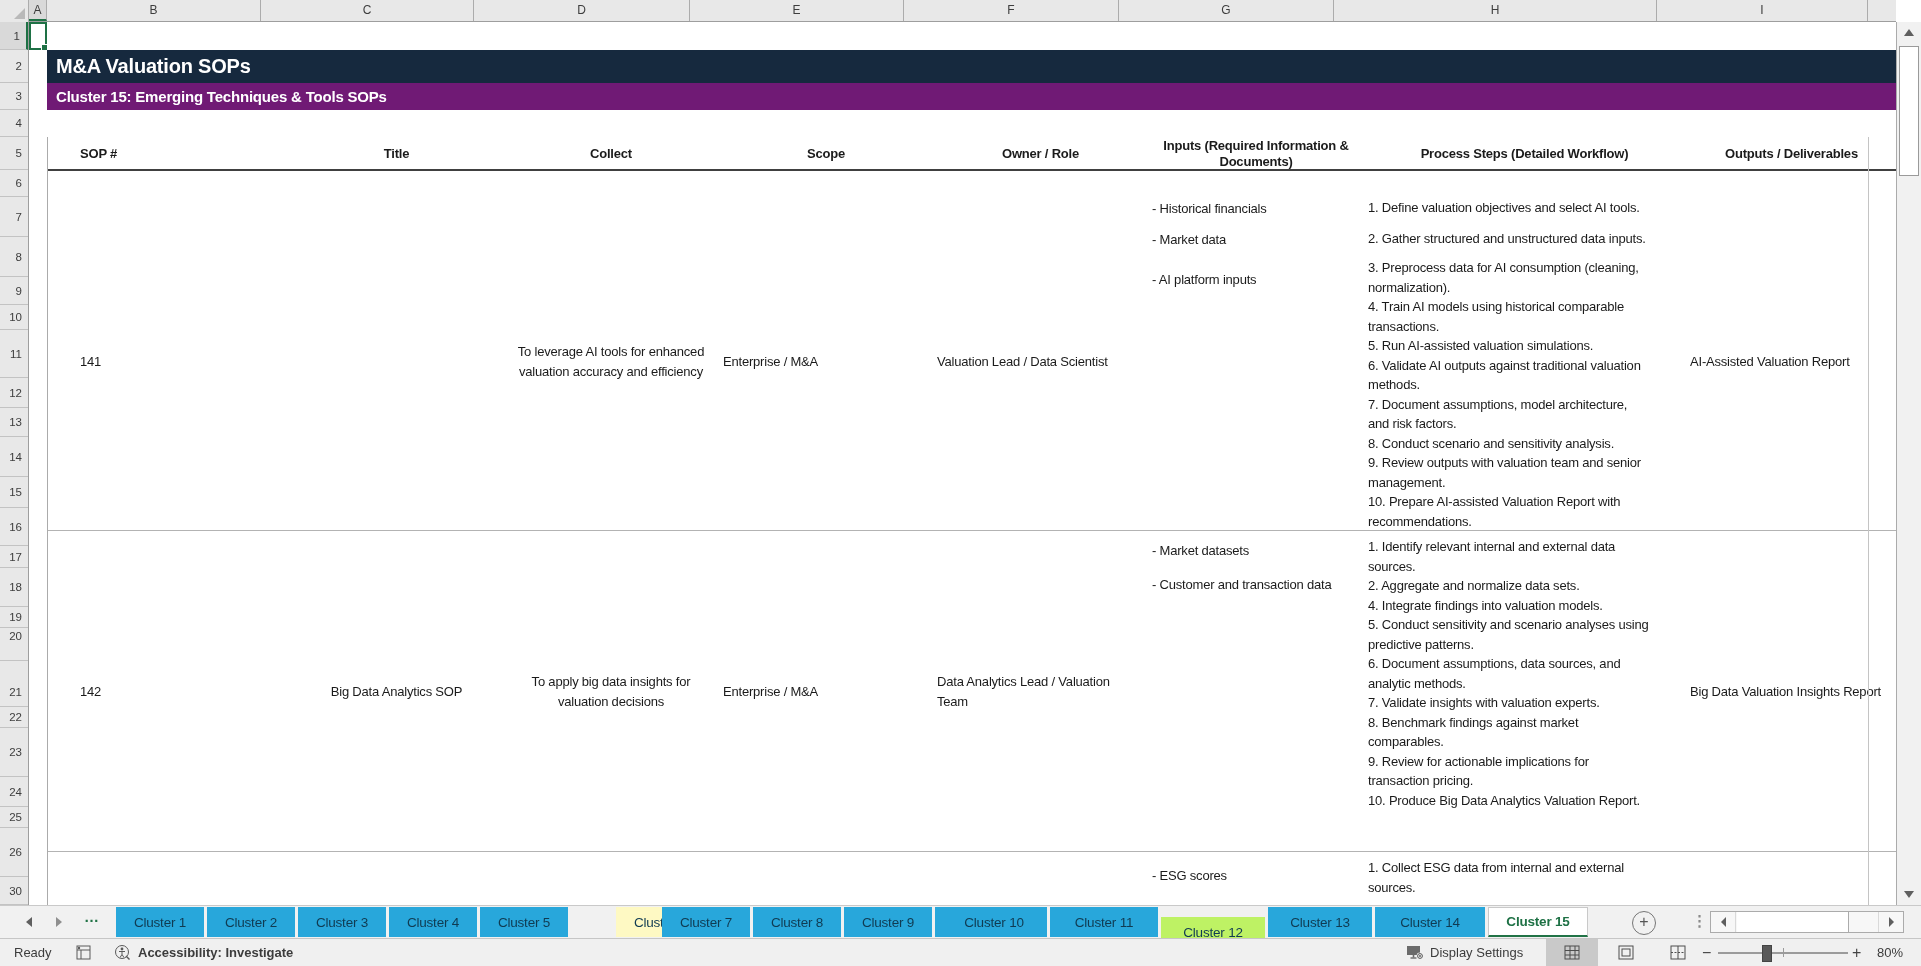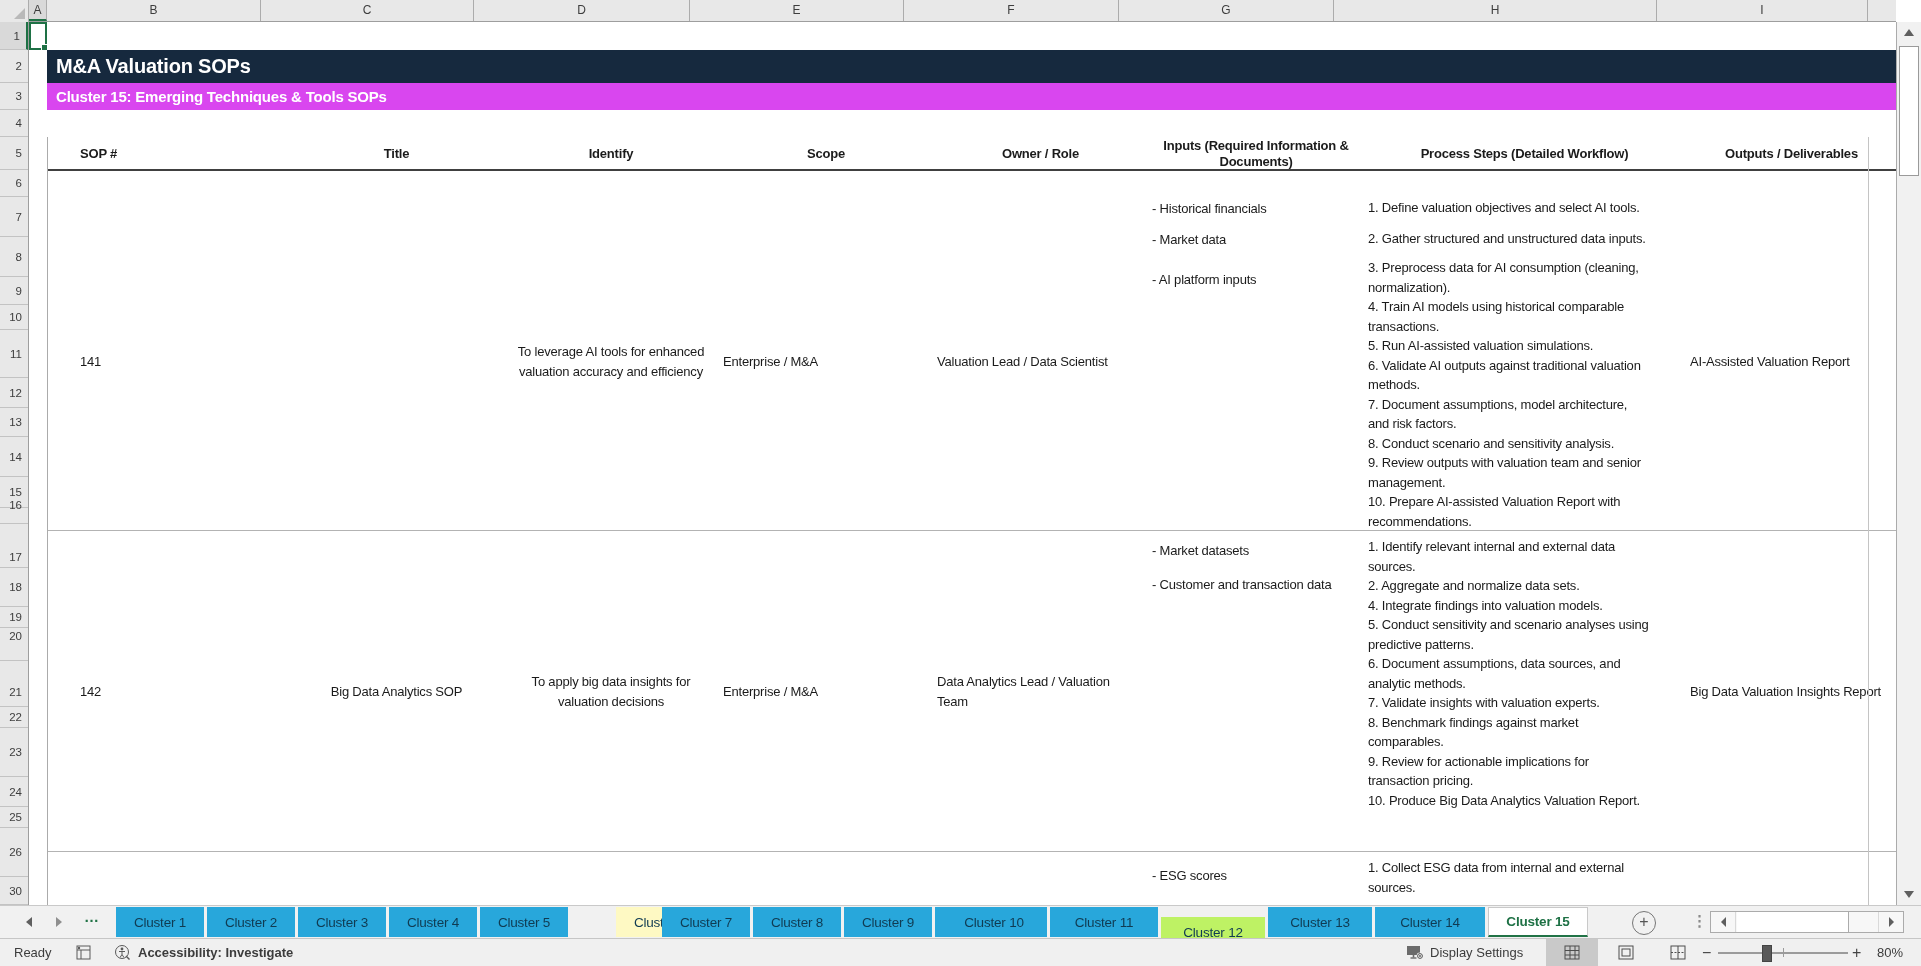--- a/index.html
+++ b/index.html
@@ -120,48 +120,48 @@
       <div class="rowcell" style="top: 148px; height: 27px; line-height: 27px;">6</div>
       <div class="rowcell" style="top: 175px; height: 40px; line-height: 40px;">7</div>
       <div class="rowcell" style="top: 215px; height: 40px; line-height: 40px;">8</div>
       <div class="rowcell" style="top: 255px; height: 28px; line-height: 28px;">9</div>
       <div class="rowcell" style="top: 283px; height: 25px; line-height: 25px;">10</div>
       <div class="rowcell" style="top: 308px; height: 48px; line-height: 48px;">11</div>
       <div class="rowcell" style="top: 356px; height: 30px; line-height: 30px;">12</div>
       <div class="rowcell" style="top: 386px; height: 29px; line-height: 29px;">13</div>
       <div class="rowcell" style="top: 415px; height: 40px; line-height: 40px;">14</div>
       <div class="rowcell" style="top: 455px; height: 31px; line-height: 31px;">15</div>
-      <div class="rowcell" style="top: 464px; height: 38px; line-height: 38px;">16</div>
+      <div class="rowcell" style="top: 486px; height: 38px; line-height: 38px;">16</div>
       <div class="rowcell" style="top: 524px; height: 22px; line-height: 22px;">17</div>
       <div class="rowcell" style="top: 546px; height: 39px; line-height: 39px;">18</div>
       <div class="rowcell" style="top: 585px; height: 21px; line-height: 21px;">19</div>
       <div class="rowcell" style="top: 590px; height: 49px; line-height: 49px;">20</div>
       <div class="rowcell" style="top: 655px; height: 30px; line-height: 30px;">21</div>
       <div class="rowcell" style="top: 685px; height: 21px; line-height: 21px;">22</div>
       <div class="rowcell" style="top: 706px; height: 49px; line-height: 49px;">23</div>
       <div class="rowcell" style="top: 755px; height: 30px; line-height: 30px;">24</div>
       <div class="rowcell" style="top: 785px; height: 21px; line-height: 21px;">25</div>
       <div class="rowcell" style="top: 806px; height: 49px; line-height: 49px;">26</div>
       <div class="rowcell" style="top: 855px; height: 28px; line-height: 28px;">30</div>
     </div>
 
   <div class="grid">
     <div class="sel-a1">
         <div class="handle"></div>
       </div>
     <div class="bar navy" style="background: rgb(22, 41, 62);">
         <span>M&amp;A Valuation SOPs</span>
       </div>
-    <div class="bar blue" style="background: #d946ef;">
+    <div class="bar blue" style="background: #701a75;">
         <span>Cluster 15: Emerging Techniques &amp; Tools SOPs</span>
       </div>
     <div id="thead">
         <div class="thead-cell" style="left: 47px; width: 120px; padding-left: 4px;">SOP #</div>
         <div class="thead-cell center" style="left: 261px; width: 213px;">Title</div>
-        <div class="thead-cell center" style="left: 474px; width: 216px;">Identify</div>
+        <div class="thead-cell center" style="left: 474px; width: 216px;">Collect</div>
         <div class="thead-cell center" style="left: 690px; width: 214px;">Scope</div>
         <div class="thead-cell center" style="left: 904px; width: 215px;">Owner / Role</div>
         <div class="thead-cell center" style="left: 1124px; width: 206px;">Inputs (Required Information &amp; Documents)</div>
         <div class="thead-cell center" style="left: 1334px; width: 323px;">Process Steps (Detailed Workflow)</div>
         <div class="thead-cell center" style="left: 1657px; width: 211px;">Outputs / Deliverables</div>
       </div>
     <div class="hline dark" style="top:147px"></div>
     <div id="blocks">
         <div class="block" style="top: 170px; height: 339px;">
           <div class="cell vcenter" style="left: 51px; width: 80px;">141</div>

